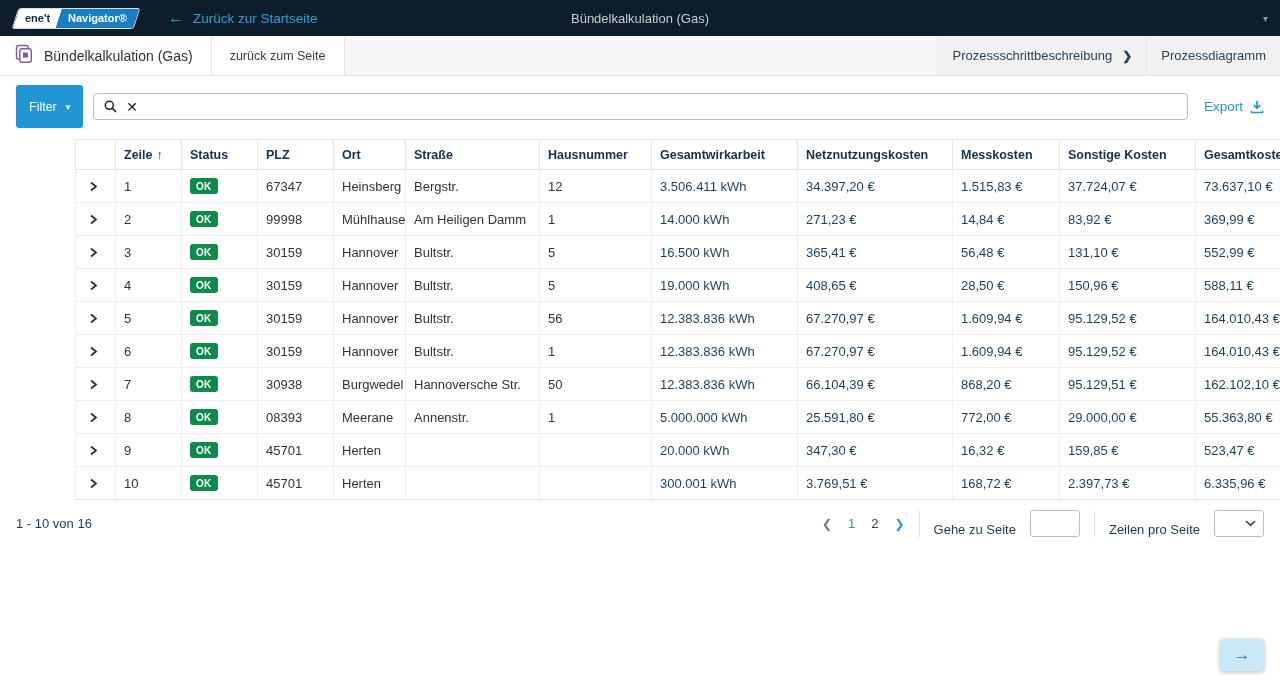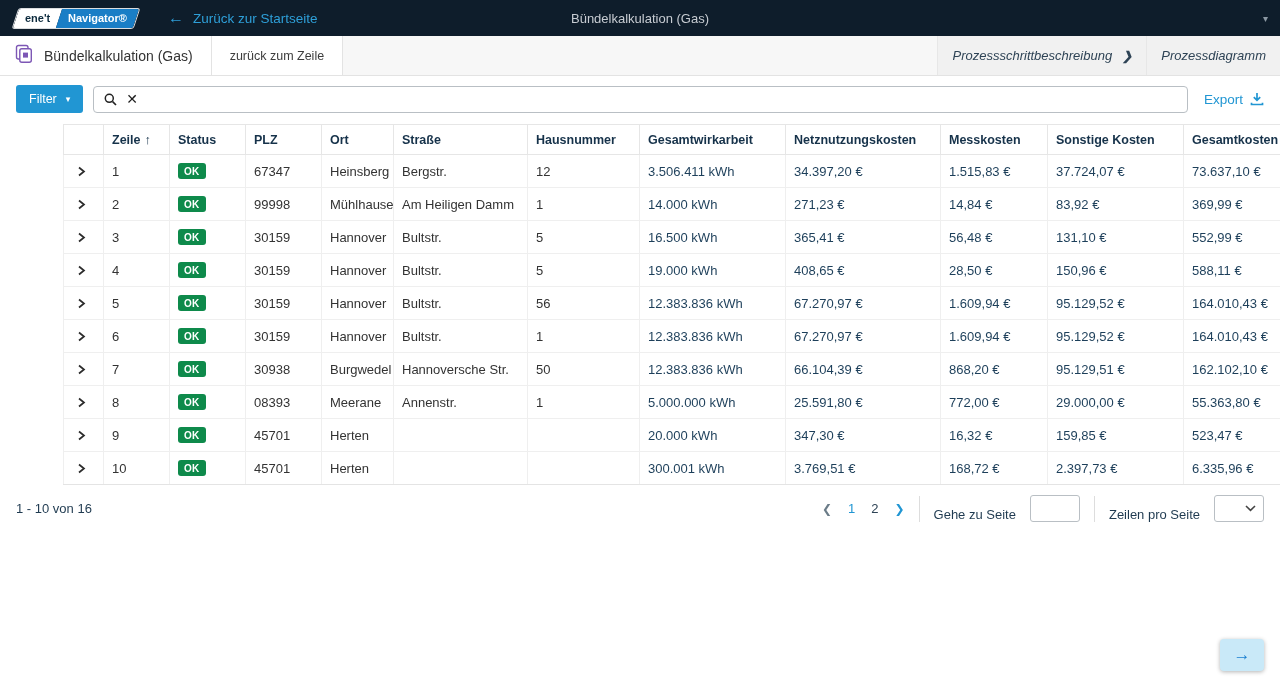--- a/index.html
+++ b/index.html
@@ -20,35 +20,35 @@
   .back-arrow { font-size:16px; line-height:1; }
   .topbar-title { position:absolute; left:0; right:0; text-align:center; color:#c7ccd2; font-size:13px; pointer-events:none; }
   .topbar-caret { position:absolute; right:12px; color:#8b98a3; font-size:10px; cursor:pointer; }
 
   
   .tabbar { height:40px; background:#f7f7f7; border-bottom:1px solid #e3e3e3; display:flex; align-items:stretch; }
   .tab-module { display:flex; align-items:center; gap:10px; padding:0 18px 0 14px; background:#fff; border-right:1px solid #e3e3e3; }
   .tab-module-title { font-size:14px; color:#333; }
   .tab-import { display:flex; align-items:center; padding:0 18px; background:#fff; border-right:1px solid #e3e3e3; font-size:12.5px; color:#3d3d3d; cursor:pointer; }
   .tab-spacer { flex:1; }
-  .tab-right { display:flex; align-items:center; gap:10px; padding:0 14px; border-left:1px solid #e7e7e7; background:#f1f1f1; font-size:13px; color:#2e4355; cursor:pointer; white-space:nowrap;font-style:italic; }
+  .tab-right { display:flex; align-items:center; gap:10px; padding:0 14px; border-left:1px solid #e7e7e7; background:#f1f1f1; font-size:13px; color:#2e4355; cursor:pointer; white-space:nowrap; }
   .tab-right .chev { font-size:12px; font-weight:bold; color:#2e4355; }
 
   
   .filterbar { display:flex; align-items:center; gap:10px; padding:9px 16px; }
-  .filter-btn { display:flex; align-items:center; gap:9px; height:28px; padding:0 13px; background:#2196d3; color:#fff; border:none; border-radius:3px; font-size:12.5px; font-family:inherit; cursor:pointer; }
+  .filter-btn { display:flex; align-items:center; gap:9px; height:43px; padding:0 13px; background:#2196d3; color:#fff; border:none; border-radius:3px; font-size:12.5px; font-family:inherit; cursor:pointer; }
   .filter-caret { font-size:9px; }
   .search-box { flex:1; display:flex; align-items:center; gap:9px; height:27px; border:1px solid #b9bfc4; border-radius:4px; padding:0 10px; background:#fff; }
   .search-box input { flex:1; border:none; outline:none; font-size:13px; color:#333; font-family:inherit; background:transparent; }
   .search-box input::placeholder { color:#9aa0a6; }
   .clear-x { color:#1b1b1b; font-size:14px; cursor:pointer; line-height:1; }
   .export { display:flex; align-items:center; gap:7px; color:#2196d3; font-size:13.5px; margin-left:6px; cursor:pointer; white-space:nowrap; }
 
   
-  .table-wrap { margin:2px 16px 0 16px;padding-left:47px; }
+  .table-wrap { margin:2px 16px 0 28px;padding-left:47px; }
   table { width:1248px; border-collapse:collapse; table-layout:fixed; }
   th { height:30px; text-align:left; font-size:12.5px; font-weight:bold; color:#16324a; padding:0 8px; border:1px solid #e6e6e6; background:#fff; white-space:nowrap; overflow:hidden; }
   td { height:33px; font-size:13px; color:#333; padding:0 8px; border:1px solid #efefef; border-top:1px solid #e4e4e4; white-space:nowrap; overflow:hidden; }
   td.num, th.num-h { }
   td.num { text-align:left; color:#1d3f5a; padding-right:10px; }
   tr:last-child td { border-bottom:1px solid #e4e4e4; }
   .sort-arrow { font-weight:bold; color:#16324a; margin-left:4px; }
   .badge { display:inline-block; background:#0e8a4b; color:#fff; font-size:10px; font-weight:bold; padding:2.5px 6px; border-radius:3px; letter-spacing:.3px; }
   .expand-btn { background:none; border:none; cursor:pointer; padding:2px 4px; display:flex; align-items:center; }
 
@@ -90,21 +90,21 @@
   <div class="tab-module">
     <span>
       <svg width="20" height="20" viewBox="0 0 20 20">
         <rect x="2.5" y="1.5" width="11.5" height="13.5" rx="2" fill="none" stroke="#7d57b5" stroke-width="1.4"></rect>
         <rect x="5.8" y="4.8" width="11.5" height="13.5" rx="2" fill="#fff" stroke="#7d57b5" stroke-width="1.4"></rect>
         <rect x="9" y="8.6" width="5" height="5" fill="#7d57b5"></rect>
       </svg>
     </span>
     <span class="tab-module-title">Bündelkalkulation (Gas)</span>
   </div>
-  <div class="tab-import">zurück zum Zeile</div>
+  <div class="tab-import">zurück zum Seite</div>
   <div class="tab-spacer"></div>
   <div class="tab-right">
     <span>Prozessschrittbeschreibung</span>
     <span class="chev">❯</span>
   </div>
   <div class="tab-right">
     <span>Prozessdiagramm</span>
   </div>
 </nav>
 

